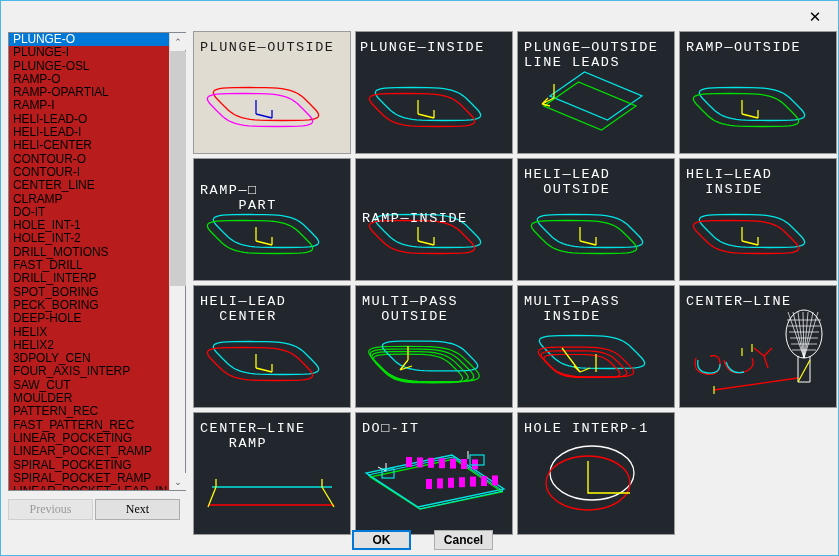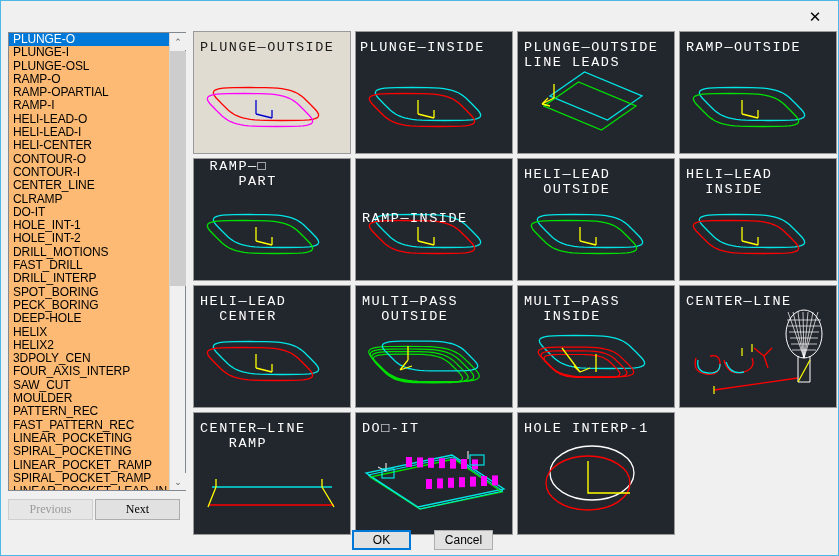--- a/index.html
+++ b/index.html
@@ -28,21 +28,21 @@
     display:flex; align-items:center; justify-content:center;
     background:transparent; border:none; cursor:pointer;
     font-size:15px; color:#000; font-family:"Liberation Sans", sans-serif;
     line-height:1;
   }
 
   
   #listbox {
     position:absolute; left:7px; top:31px;
     width:178px; height:459px;
-    background:#fdba74;
+    background:#b91c1c;
     border:1px solid #828790;
     display:flex;
   }
   #list-items {
     flex:1 1 auto;
     overflow:hidden;
     padding:0; margin:0;
     list-style:none;
     font-size:12px;
     line-height:13.3px;
@@ -134,21 +134,21 @@
 
   
   #btn-ok, #btn-cancel {
     position:absolute; top:529px;
     width:59px; height:20px;
     font-family:"Liberation Sans", sans-serif;
     font-size:12px;
     background:#e1e1e1;
     border:1px solid #adadad;
     color:#000;
-    cursor:pointer; padding:0;
+    cursor:pointer; padding:0;font-weight:bold;
   }
   #btn-ok { left:351px; border:2px solid #0078d7; background:#e1e1e1; }
   #btn-cancel { left:433px; }
 </style>
 </head>
 <body>
 
 <div id="dialog">
 
   <div id="titlebar">
@@ -181,22 +181,22 @@
         <li>DEEP-HOLE</li>
         <li>HELIX</li>
         <li>HELIX2</li>
         <li>3DPOLY_CEN</li>
         <li>FOUR_AXIS_INTERP</li>
         <li>SAW_CUT</li>
         <li>MOULDER</li>
         <li>PATTERN_REC</li>
         <li>FAST_PATTERN_REC</li>
         <li>LINEAR_POCKETING</li>
+        <li>LINEAR_POCKET_RAMP</li>
         <li>SPIRAL_POCKETING</li>
-        <li>LINEAR_POCKET_RAMP</li>
         <li>SPIRAL_POCKET_RAMP</li>
         <li>LINEAR_POCKET_LEAD_IN</li>
       </ul>
     <div id="list-scroll">
       <div class="sb-arrow up">⌃</div>
       <div id="sb-thumb"></div>
       <div class="sb-arrow down">⌄</div>
     </div>
   </div>
 
@@ -236,21 +236,21 @@
           <path d="M62,68 L62,82 M62,82 L78,86 M78,86 L78,78" fill="none" stroke="#ffff00" stroke-width="1.3"></path>
         </svg>
         <div class="cap" style="left: 6px; top: 8px;">RAMP—OUTSIDE</div>
       </div>
       <div class="cell">
         <svg viewBox="0 0 156 121" preserveAspectRatio="none">
           <path d="M116.0,72.0 L121.8,78.0 L123.6,80.4 L124.5,82.2 L124.6,83.7 L124.1,84.9 L122.9,85.9 L121.0,86.7 L118.5,87.4 L115.1,87.9 L110.6,88.2 L104.3,88.4 L88.5,88.5 L72.5,88.4 L65.8,88.2 L60.6,87.9 L56.2,87.4 L52.4,86.7 L48.9,85.9 L45.7,84.9 L42.7,83.7 L39.9,82.2 L37.2,80.4 L34.1,78.0 L28.0,72.0 L22.2,66.0 L20.4,63.6 L19.5,61.8 L19.4,60.3 L19.9,59.1 L21.1,58.1 L23.0,57.3 L25.5,56.6 L28.9,56.1 L33.4,55.8 L39.7,55.6 L55.5,55.5 L71.5,55.6 L78.2,55.8 L83.4,56.1 L87.8,56.6 L91.6,57.3 L95.1,58.1 L98.3,59.1 L101.3,60.3 L104.1,61.8 L106.8,63.6 L109.9,66.0 Z" fill="none" stroke="#00e5e5" stroke-width="1.3"></path>
           <path d="M110.0,78.0 L115.8,84.0 L117.6,86.4 L118.5,88.2 L118.6,89.7 L118.1,90.9 L116.9,91.9 L115.0,92.7 L112.5,93.4 L109.1,93.9 L104.6,94.2 L98.3,94.4 L82.5,94.5 L66.5,94.4 L59.8,94.2 L54.6,93.9 L50.2,93.4 L46.4,92.7 L42.9,91.9 L39.7,90.9 L36.7,89.7 L33.9,88.2 L31.2,86.4 L28.1,84.0 L22.0,78.0 L16.2,72.0 L14.4,69.6 L13.5,67.8 L13.4,66.3 L13.9,65.1 L15.1,64.1 L17.0,63.3 L19.5,62.6 L22.9,62.1 L27.4,61.8 L33.7,61.6 L49.5,61.5 L65.5,61.6 L72.2,61.8 L77.4,62.1 L81.8,62.6 L85.6,63.3 L89.1,64.1 L92.3,65.1 L95.3,66.3 L98.1,67.8 L100.8,69.6 L103.9,72.0 Z" fill="none" stroke="#00e000" stroke-width="1.3"></path>
           <path d="M62,68 L62,82 M62,82 L78,86 M78,86 L78,78" fill="none" stroke="#ffff00" stroke-width="1.3"></path>
         </svg>
-        <div class="cap" style="left: 6px; top: 0; text-align: center;">RAMP—□
+        <div class="cap" style="left: 6px; top: 24px;">RAMP—□
     PART</div>
       </div>
       <div class="cell">
         <svg viewBox="0 0 156 121" preserveAspectRatio="none">
           <path d="M116.0,72.0 L121.8,78.0 L123.6,80.4 L124.5,82.2 L124.6,83.7 L124.1,84.9 L122.9,85.9 L121.0,86.7 L118.5,87.4 L115.1,87.9 L110.6,88.2 L104.3,88.4 L88.5,88.5 L72.5,88.4 L65.8,88.2 L60.6,87.9 L56.2,87.4 L52.4,86.7 L48.9,85.9 L45.7,84.9 L42.7,83.7 L39.9,82.2 L37.2,80.4 L34.1,78.0 L28.0,72.0 L22.2,66.0 L20.4,63.6 L19.5,61.8 L19.4,60.3 L19.9,59.1 L21.1,58.1 L23.0,57.3 L25.5,56.6 L28.9,56.1 L33.4,55.8 L39.7,55.6 L55.5,55.5 L71.5,55.6 L78.2,55.8 L83.4,56.1 L87.8,56.6 L91.6,57.3 L95.1,58.1 L98.3,59.1 L101.3,60.3 L104.1,61.8 L106.8,63.6 L109.9,66.0 Z" fill="none" stroke="#00e5e5" stroke-width="1.3"></path>
           <path d="M110.0,78.0 L115.8,84.0 L117.6,86.4 L118.5,88.2 L118.6,89.7 L118.1,90.9 L116.9,91.9 L115.0,92.7 L112.5,93.4 L109.1,93.9 L104.6,94.2 L98.3,94.4 L82.5,94.5 L66.5,94.4 L59.8,94.2 L54.6,93.9 L50.2,93.4 L46.4,92.7 L42.9,91.9 L39.7,90.9 L36.7,89.7 L33.9,88.2 L31.2,86.4 L28.1,84.0 L22.0,78.0 L16.2,72.0 L14.4,69.6 L13.5,67.8 L13.4,66.3 L13.9,65.1 L15.1,64.1 L17.0,63.3 L19.5,62.6 L22.9,62.1 L27.4,61.8 L33.7,61.6 L49.5,61.5 L65.5,61.6 L72.2,61.8 L77.4,62.1 L81.8,62.6 L85.6,63.3 L89.1,64.1 L92.3,65.1 L95.3,66.3 L98.1,67.8 L100.8,69.6 L103.9,72.0 Z" fill="none" stroke="#ff0000" stroke-width="1.3"></path>
           <path d="M62,68 L62,82 M62,82 L78,86 M78,86 L78,78" fill="none" stroke="#ffff00" stroke-width="1.3"></path>
         </svg>
         <div class="cap" style="left: 6px; top: 8px; margin-top: 44px;">RAMP—INSIDE</div>
       </div>

